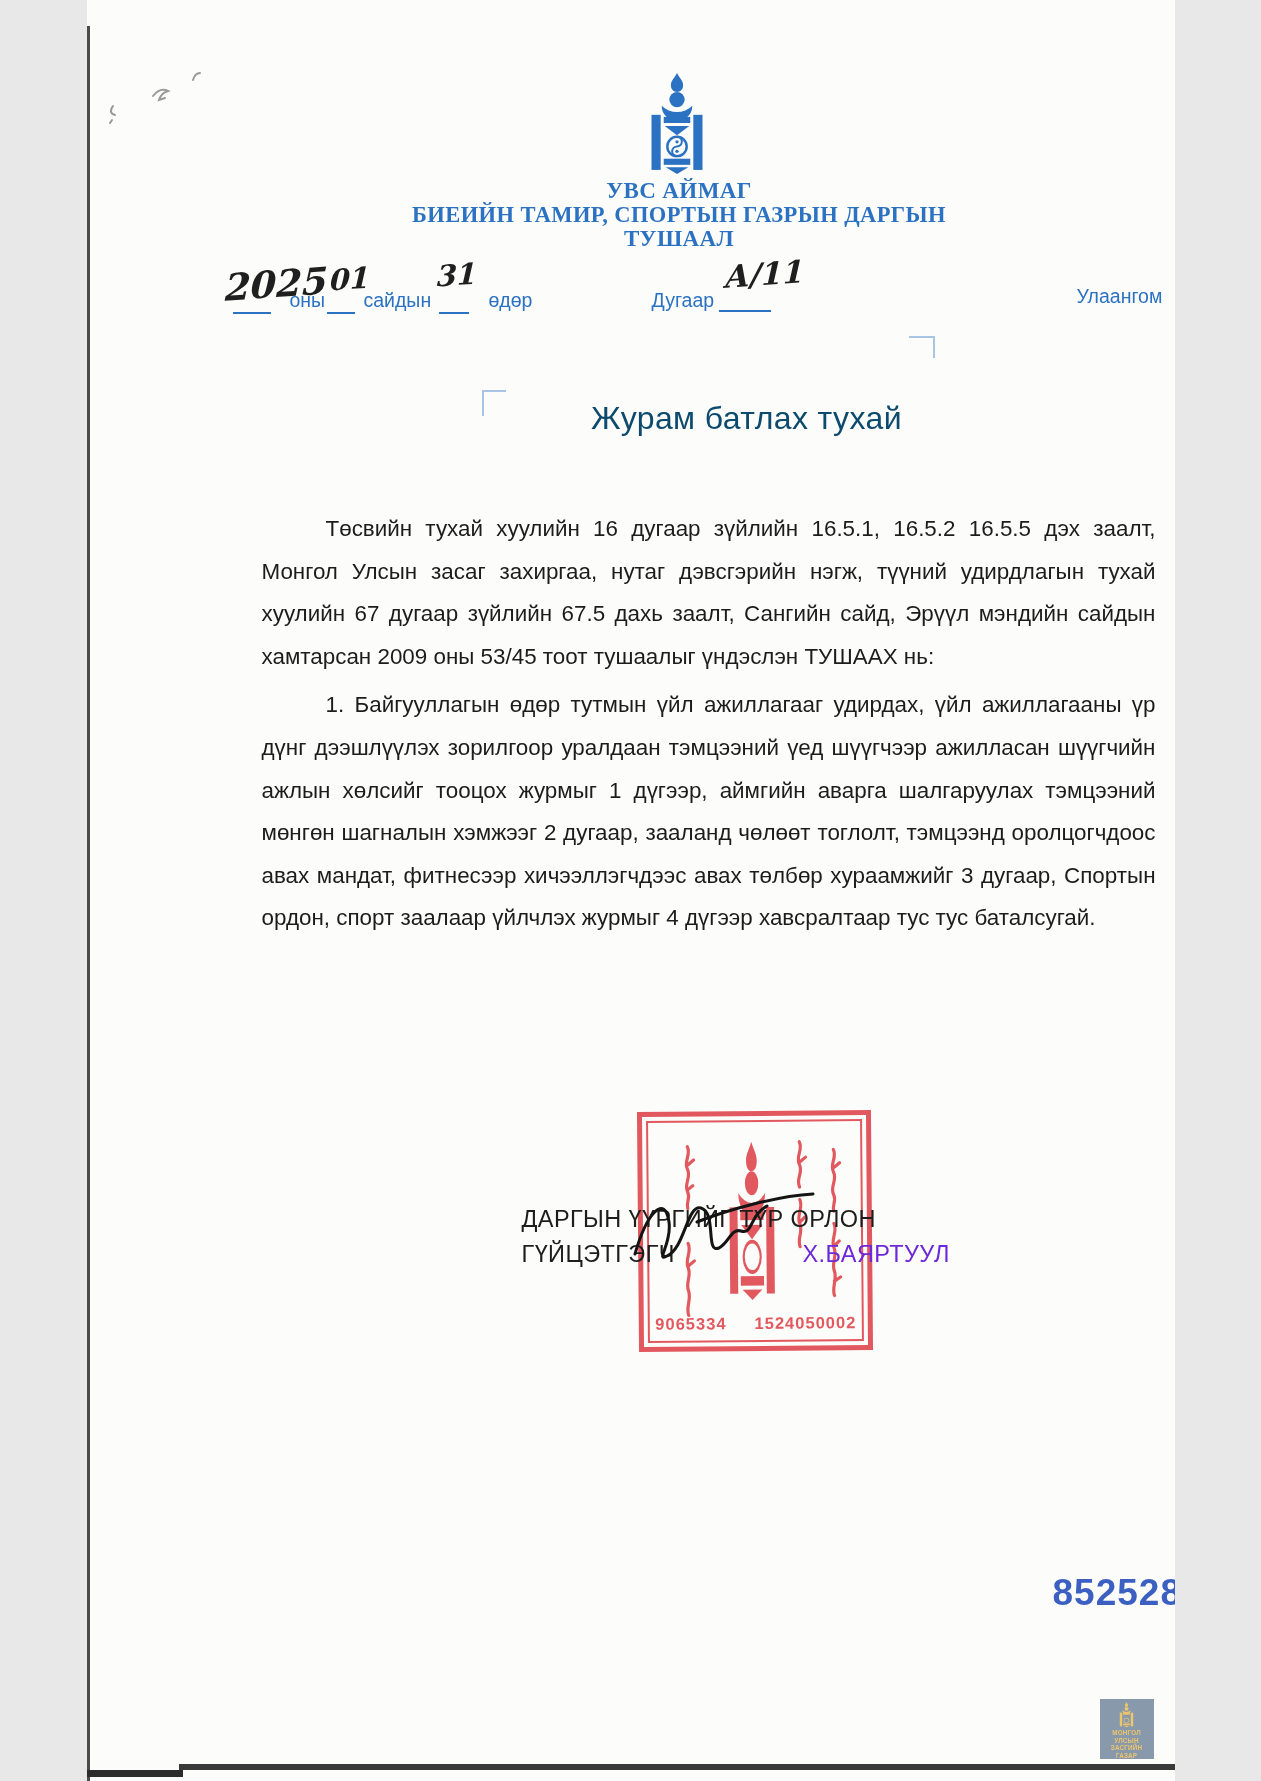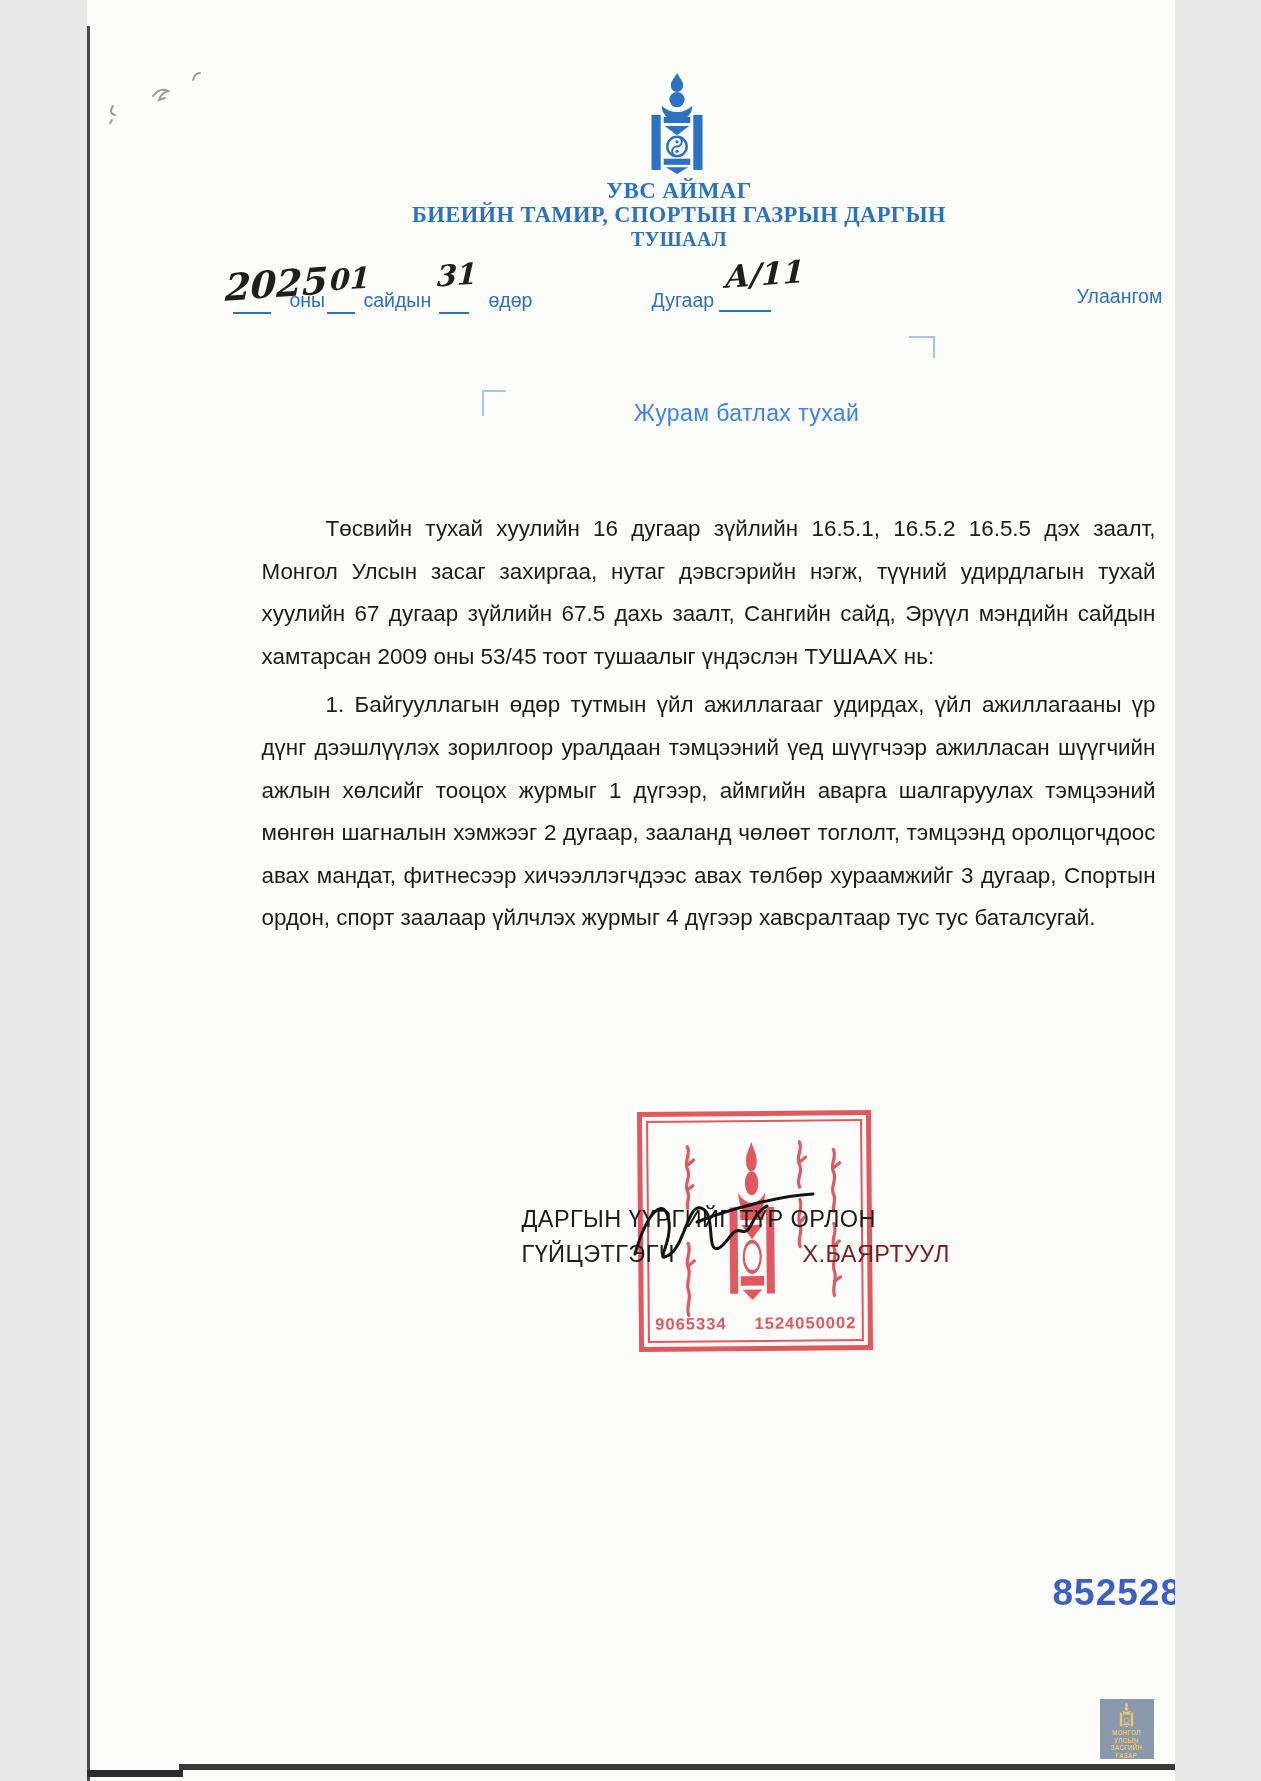--- a/index.html
+++ b/index.html
@@ -17,60 +17,60 @@
   .corner-mark-left{position:absolute;left:395px;top:390px;width:22px;height:24px;
     border-top:2px solid var(--corner_mark_blue,#a9c5e3);border-left:2px solid var(--corner_mark_blue,#a9c5e3);}
   .corner-mark-right{position:absolute;left:822px;top:336px;width:24px;height:20px;
     border-top:2px solid var(--corner_mark_blue,#a9c5e3);border-right:2px solid var(--corner_mark_blue,#a9c5e3);}
   
   .emblem-top{position:absolute;left:561px;top:72px;width:58px;height:102px;color:var(--header_blue,#2b72c2);}
   .header-block{position:absolute;left:60px;top:179px;width:1065px;text-align:center;
     font-family:"Liberation Serif", serif;font-weight:bold;color:var(--header_blue,#2b72c2);letter-spacing:.4px;}
   .header-line1{font-size:23px;line-height:24px;}
   .header-line2{font-size:22.5px;line-height:24px;}
-  .header-line3{font-size:20px;line-height:24px;}
+  .header-line3{font-size:23px;line-height:24px;}
   
   .dl-label{position:absolute;font-size:19.5px;color:var(--header_blue,#2b72c2);}
   .hand{position:absolute;font-family:"DejaVu Serif", serif;font-style:italic;font-weight:600;
     color:var(--handwriting_ink,#1f1f1f);transform:rotate(-4deg) skewX(-6deg);}
   .hand-year{left:138px;top:262px;font-size:37px;}
   .hand-month{left:243px;top:262px;font-size:29px;}
   .hand-day{left:350px;top:258px;font-size:29px;}
   .hand-number{left:638px;top:256px;font-size:31px;}
   .lbl-ony{left:203px;top:289px;}
   .lbl-saryn{left:277px;top:289px;}
   .lbl-odor{left:402px;top:289px;text-align:center;}
   .lbl-dugaar{left:565px;top:289px;}
   .lbl-city{left:990px;top:285px;}
   .dl-underline{position:absolute;height:0;border-bottom:2px solid var(--header_blue,#2b72c2);}
   .u-year{left:146px;top:312px;width:38px;}
   .u-month{left:240px;top:312px;width:28px;}
   .u-day{left:352px;top:312px;width:30px;}
   .u-number{left:632px;top:310px;width:52px;}
   
   .doc-title{position:absolute;left:360px;top:400px;width:600px;text-align:center;
-    font-size:23px;color:#3b82f6;letter-spacing:.4px;}
+    font-size:32px;color:#0c4a6e;letter-spacing:.4px;}
   .body-text{position:absolute;left:169px;top:502px;width:906px;
     font-size:22.4px;line-height:42.6px;text-align:justify;}
   .body-text p{margin:6px;text-indent:64px;}
   
   .stamp{position:absolute;left:551px;top:1111px;width:224px;height:230px;
     border:5px solid var(--stamp_red,#e04b52);transform:rotate(-.5deg);opacity:.92;}
   .stamp-inner{position:absolute;inset:4px;border:2px solid var(--stamp_red,#e04b52);color:var(--stamp_red,#e04b52);}
   .stamp-col{position:absolute;width:18px;height:175px;}
   .stamp-col1{left:30px;top:22px;}
   .stamp-col2{left:142px;top:16px;}
   .stamp-col3{left:176px;top:26px;}
   .stamp-soyombo{position:absolute;left:78px;top:18px;width:50px;height:160px;}
   .stamp-numbers{position:absolute;left:0;right:0;top:192px;display:flex;justify-content:center;gap:28px;
     font-size:16.5px;font-weight:bold;letter-spacing:1px;color:var(--stamp_red,#e04b52);}
   
   .sig-line1{position:absolute;left:435px;top:1206px;font-size:23.5px;color:#1d1d1d;letter-spacing:.4px;}
   .sig-line2{position:absolute;left:435px;top:1241px;font-size:23.5px;color:#1d1d1d;letter-spacing:.4px;}
-  .sig-name{position:absolute;left:716px;top:1241px;font-size:23.5px;color:#7f1d1d;letter-spacing:.4px;}
+  .sig-name{position:absolute;left:716px;top:1241px;font-size:23.5px;color:#6d28d9;letter-spacing:.4px;}
   .sig-scribble{position:absolute;left:540px;top:1182px;width:195px;height:100px;color:#141414;}
   
   .reg-number{position:absolute;left:966px;top:1572px;font-family:Liberation Sans, sans-serif;
     font-weight:bold;font-size:37px;letter-spacing:1px;color:var(--footer_number_blue,#2d55be);opacity:.93;}
   .gov-badge{position:absolute;left:1013px;top:1699px;width:54px;height:60px;
     background:var(--badge_bg,#8899ab);display:flex;flex-direction:column;align-items:center;padding-top:3px;box-sizing:border-box;}
   .gov-badge-soyombo{width:15px;height:27px;color:var(--badge_gold,#edc56d);}
   .gov-badge-text{margin-top:2px;font-size:6.3px;line-height:7.4px;font-weight:bold;text-align:center;
     color:var(--badge_gold,#edc56d);letter-spacing:.2px;}
 </style>

